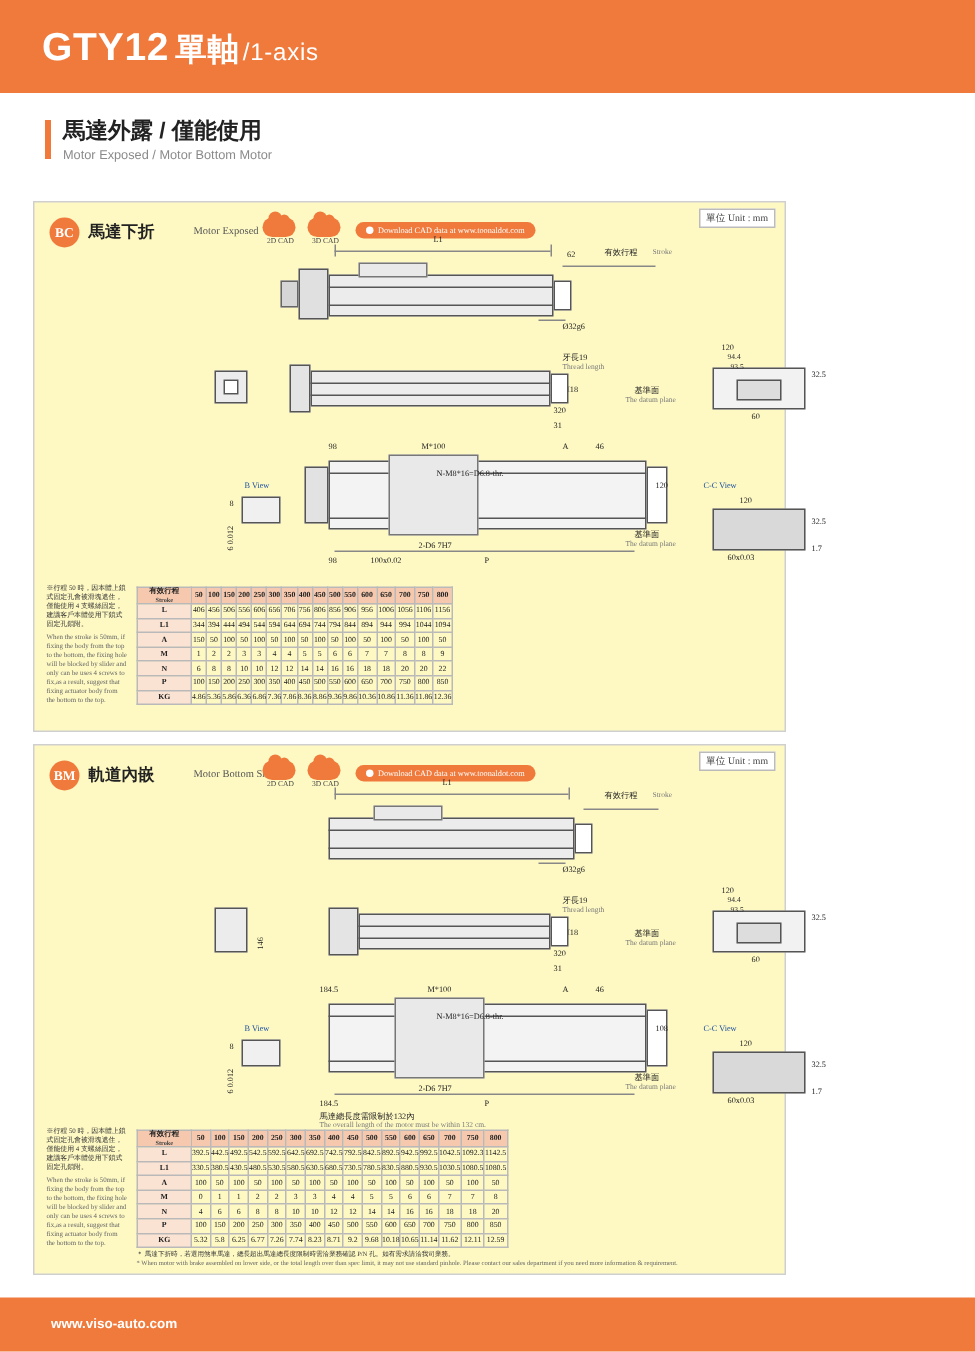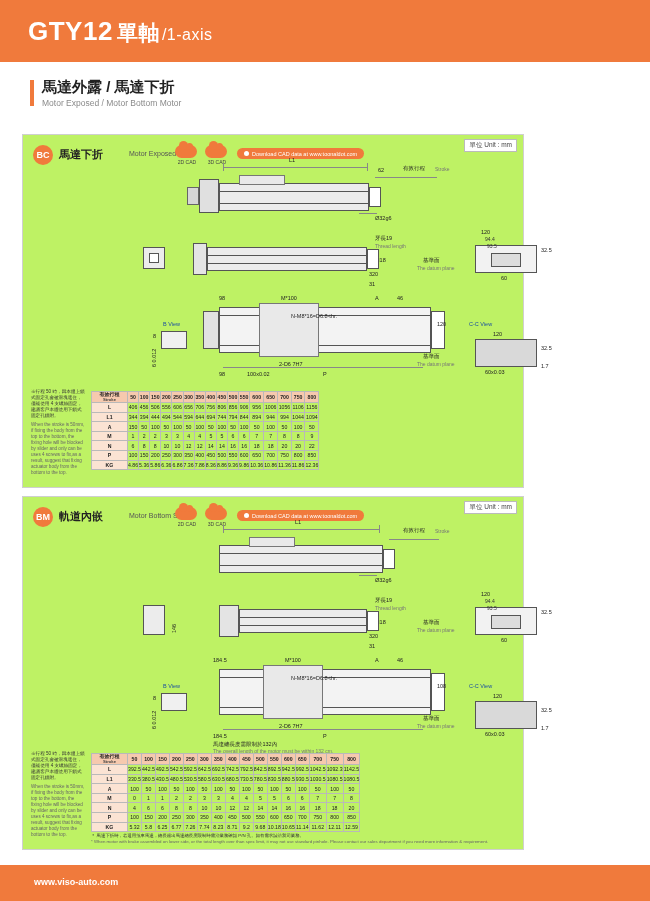--- a/index.html
+++ b/index.html
@@ -43,21 +43,21 @@
   .feat .txt .cn2 { font-size:10px; font-weight:bold; display:block; }
   .feat .txt .en2 { font-size:5px; display:block; opacity:.95; }
   
   .sec-title-wrap { position:absolute; left:30px; top:78px; }
   .sec-bar { position:absolute; left:0; top:2px; width:4px; height:26px; background:#f07a3c; }
   .sec-cn { position:absolute; left:12px; top:0px; font-size:15px; font-weight:bold; color:#222; white-space:nowrap;}
   .sec-en { position:absolute; left:12px; top:20px; font-size:8.5px; color:#8a8a8a; white-space:nowrap;}
   
   .panel {
     position:absolute; left:22px; width:502px;
-    border:1px solid #cfcfcf; background:#bef264;
+    border:1px solid #cfcfcf; background:#fef9c3;font-family:Liberation Serif, serif;
   }
   #panel-bc { top:134px; height:354px; }
   #panel-bm { top:496px; height:354px; }
   .unit-label { position:absolute; right:6px; top:4px; font-size:6.5px; color:#444;
     border:1px solid #bbb; padding:1px 4px; background:#fff; }
   
   .badge {
     position:absolute; left:10px; top:10px; width:20px; height:20px; border-radius:50%;
     background:#f07a3c; color:#fff; font-size:9px; font-weight:bold;
     display:flex; align-items:center; justify-content:center;
@@ -121,21 +121,21 @@
   <div class="header">
     <div class="header-inner">
       <div class="h-title">
         <span class="model">GTY12</span><span class="cn">單軸</span><span class="axis">/1-axis</span>
       </div>
     </div>
   </div>
 
   <div class="sec-title-wrap">
     <div class="sec-bar"></div>
-    <div class="sec-cn">馬達外露 / 馬達下折</div>
+    <div class="sec-cn">馬達外露 / 僅能使用</div>
     <div class="sec-en">Motor Exposed / Motor Bottom Motor</div>
   </div>
 
   <div class="panel" id="panel-bc">
     <div class="unit-label">單位 Unit : mm</div>
     <div class="badge">BC</div>
     <div class="panel-cn">馬達下折</div>
     <div class="panel-en">Motor Exposed</div>
 
     <div class="cad-ico" style="left:152px;">

